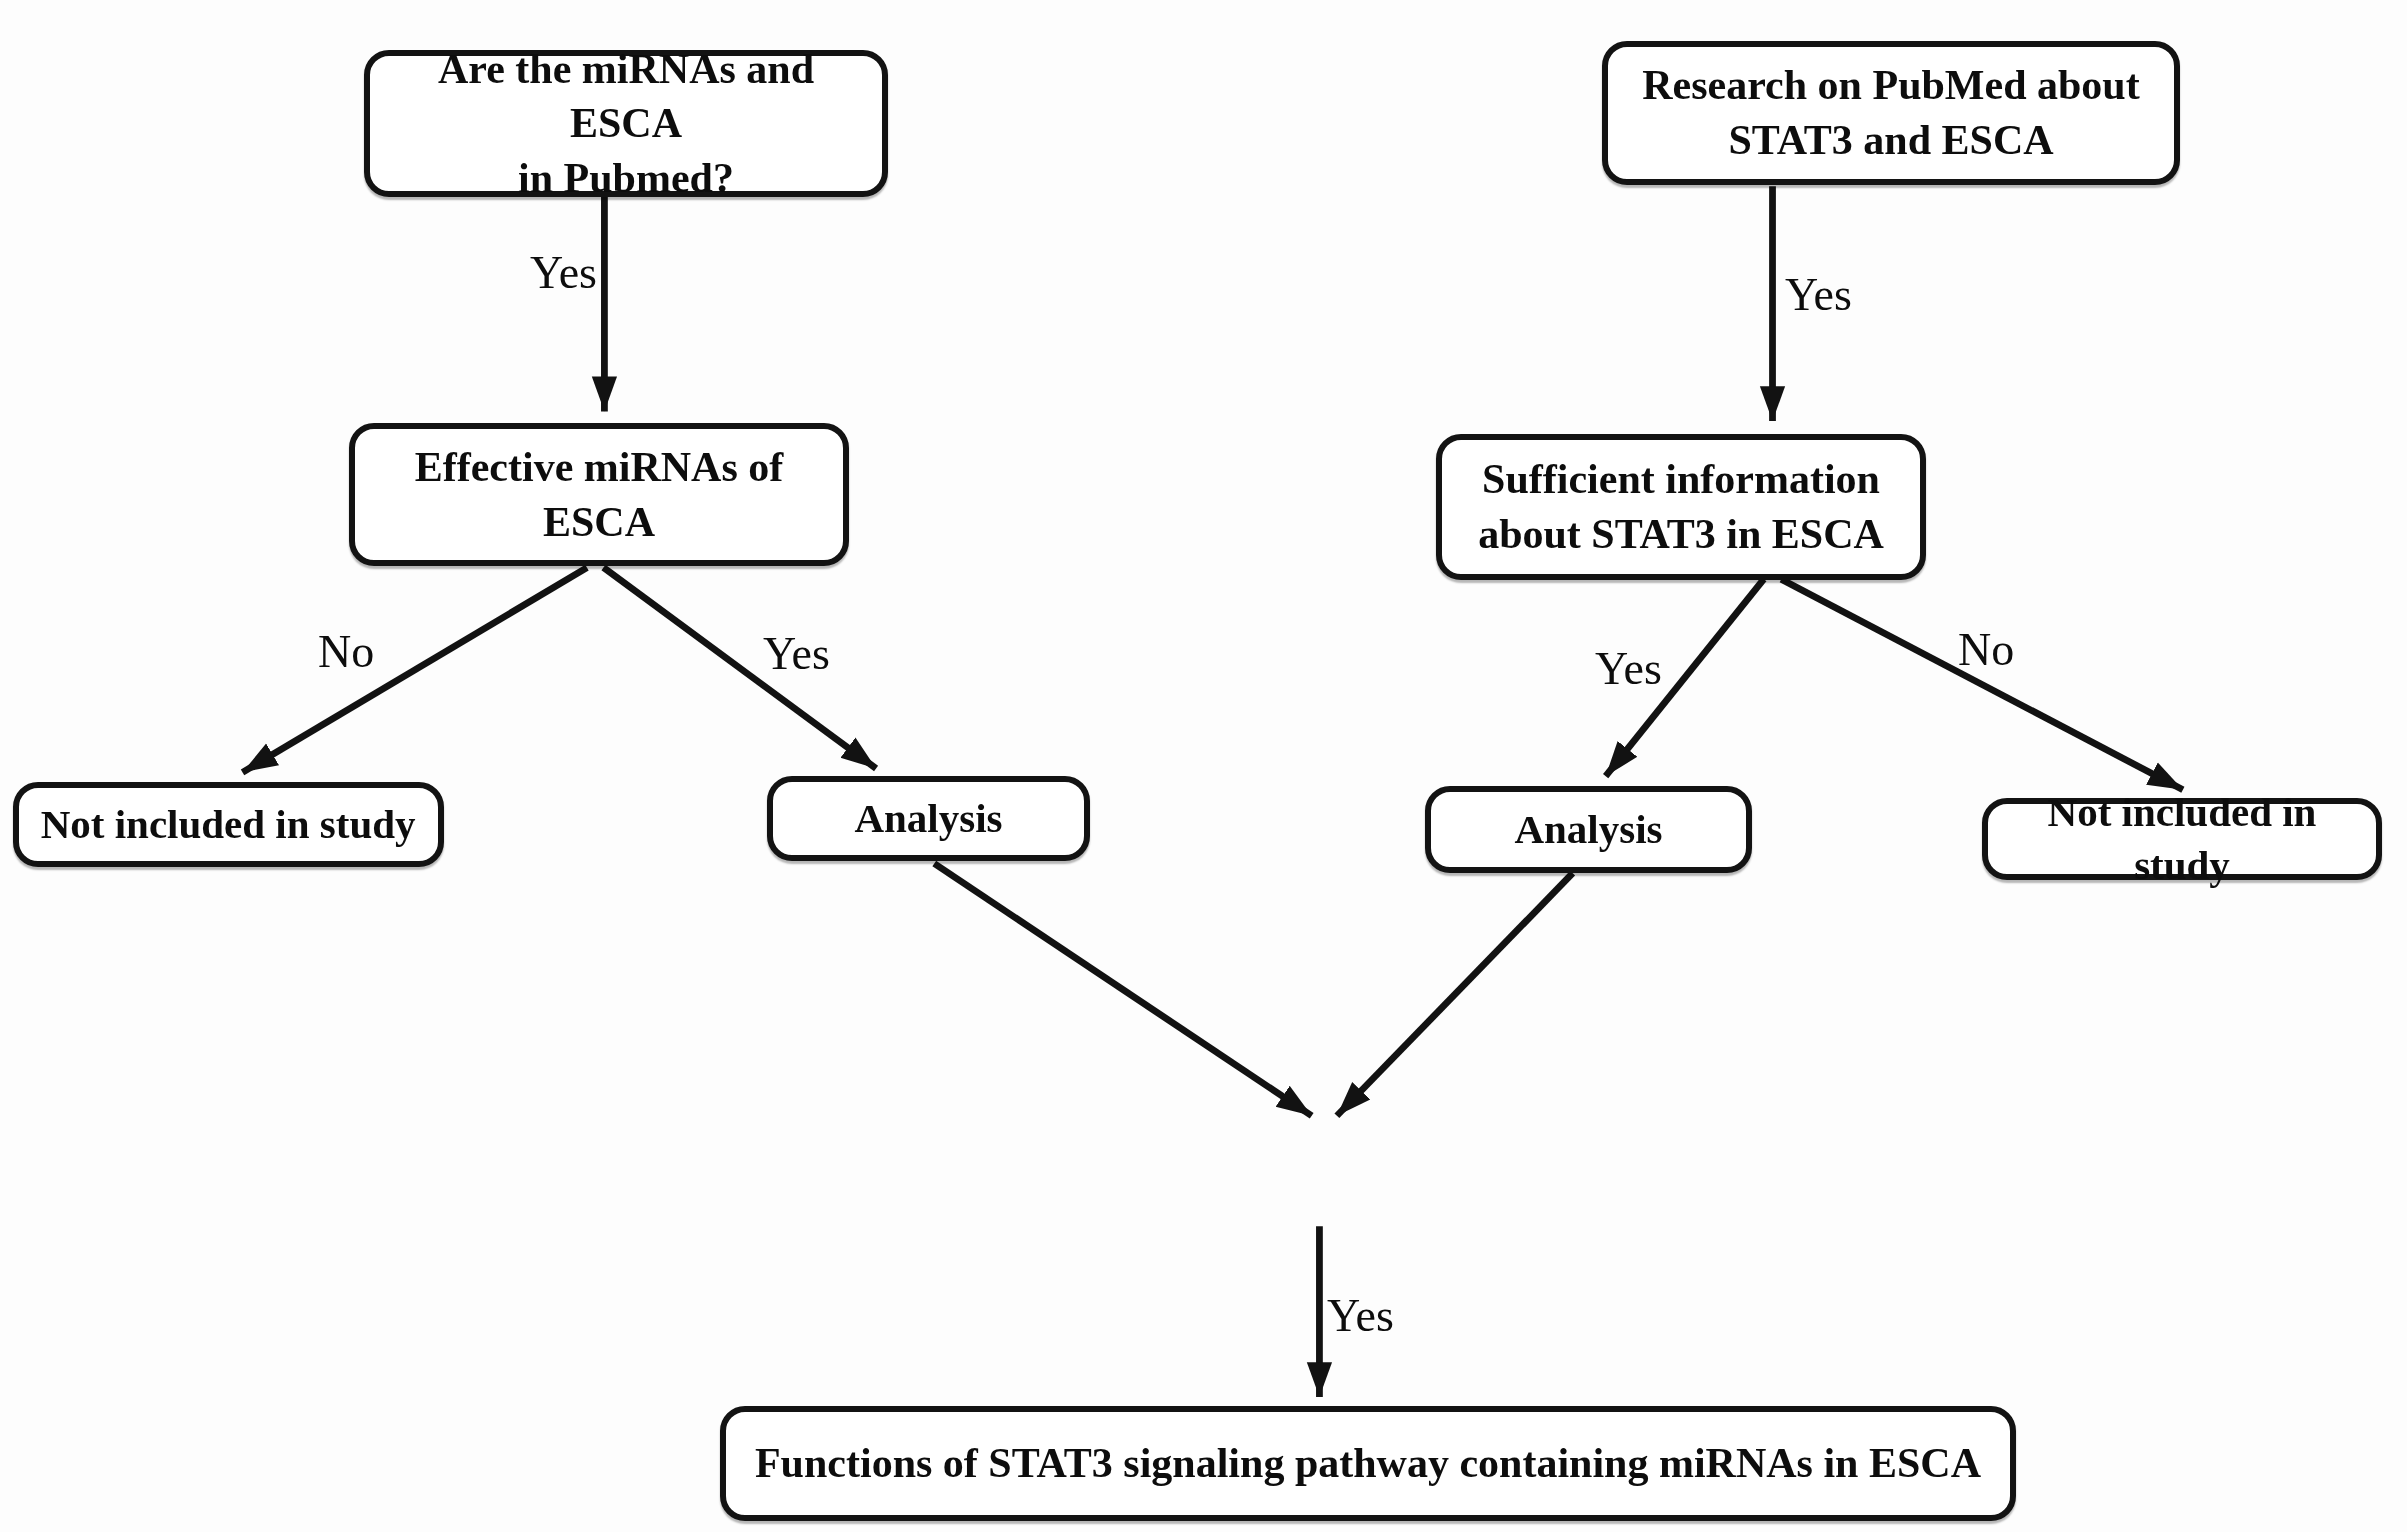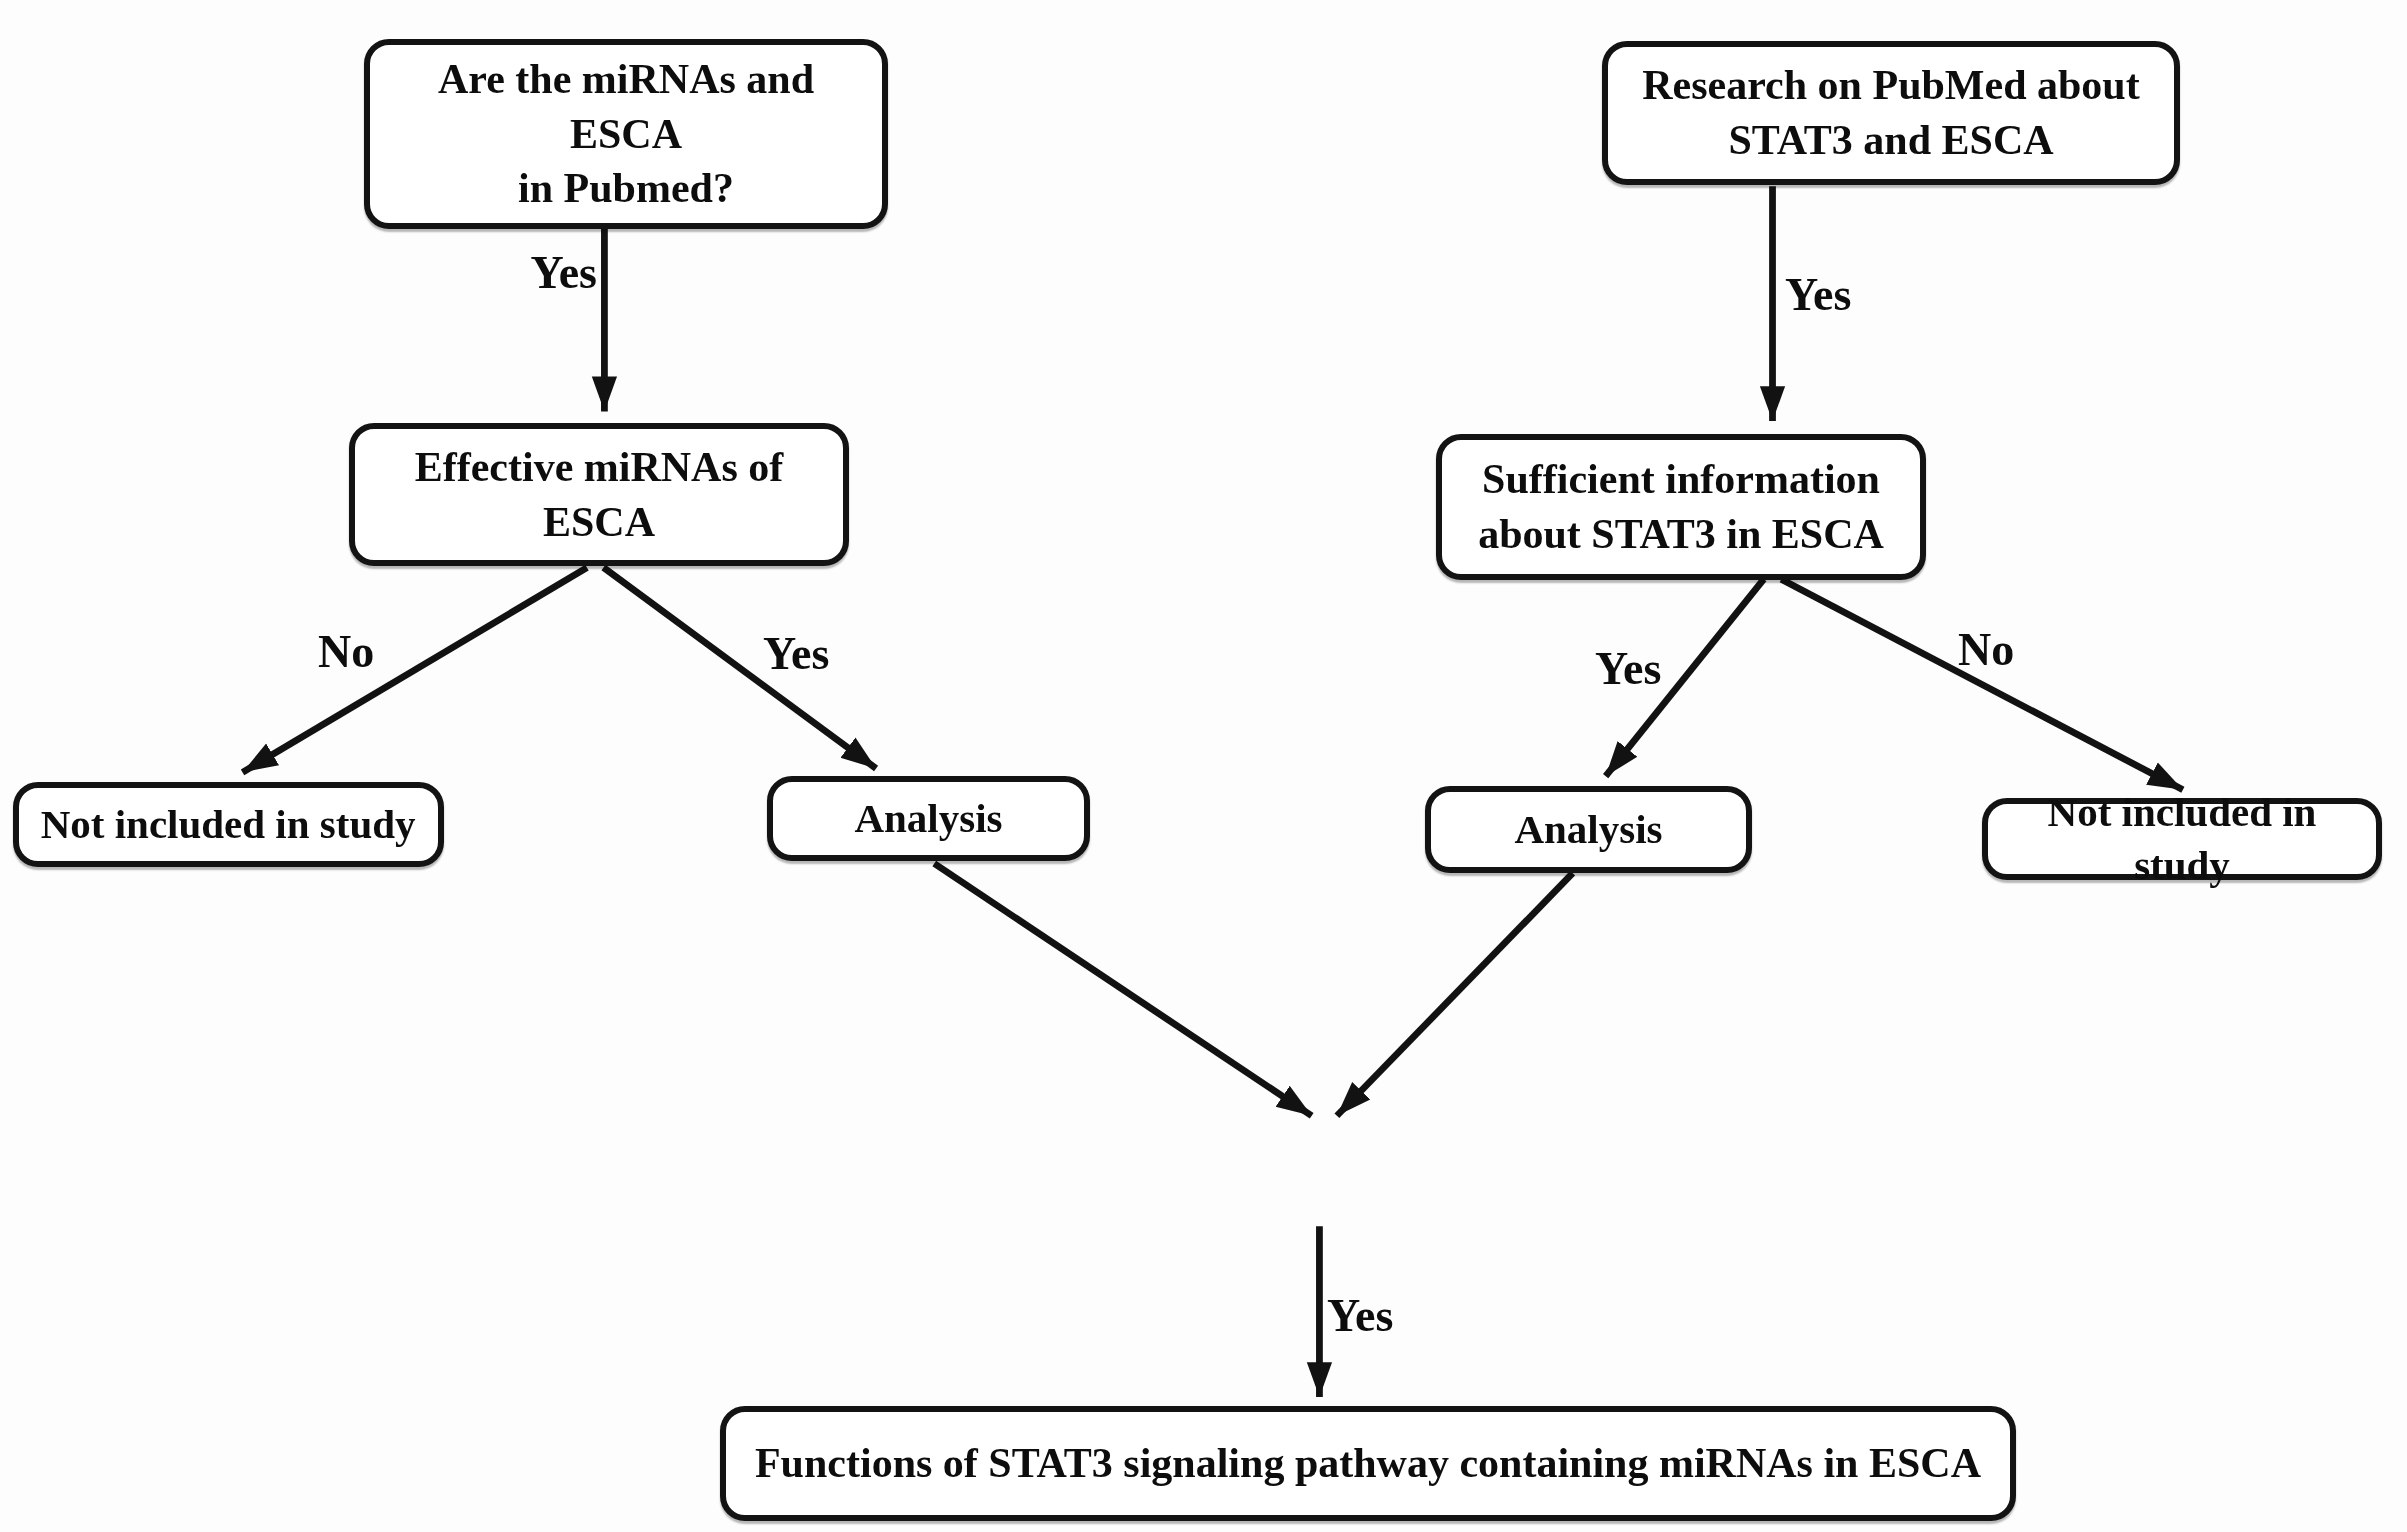--- a/index.html
+++ b/index.html
@@ -43,21 +43,21 @@
   .node .lbl {
     font-weight: bold;
     font-size: 42px;
     line-height: 1.3;
     white-space: pre-line;
     padding: 0 15.5px;
   }
   .node.small .lbl { font-size: 41px; }
   .edge-label {
     position: absolute;
-    font-weight: bold;
+    font-weight: normal;
     font-size: 46px;
     color: #0d0d0d;
     white-space: nowrap;
   }
   .edge-label.right-align { transform: translateX(-100%); }
 </style>
 </head>
 <body>
 
 <div class="canvas">
@@ -72,21 +72,21 @@
     <line x1="1827" y1="192" x2="1827" y2="434" marker-end="url(#ah)"></line>
     <line x1="605" y1="585" x2="250" y2="796" marker-end="url(#ah)"></line>
     <line x1="622" y1="585" x2="903" y2="792" marker-end="url(#ah)"></line>
     <line x1="1818" y1="597" x2="1655" y2="800" marker-end="url(#ah)"></line>
     <line x1="1836" y1="597" x2="2250" y2="814" marker-end="url(#ah)"></line>
     <line x1="963" y1="890" x2="1352" y2="1150" marker-end="url(#ah)"></line>
     <line x1="1621" y1="900" x2="1378" y2="1150" marker-end="url(#ah)"></line>
     <line x1="1360" y1="1264" x2="1360" y2="1440" marker-end="url(#ah)"></line>
   </svg>
 
-  <div class="node" style="left:364px; top:39px; width:524px; height:190px;">
+  <div class="node" style="left:364px; top:50px; width:524px; height:147px;">
     <span class="lbl">Are the miRNAs and ESCA
 in Pubmed?</span>
   </div>
 
   <div class="node" style="left:1602px; top:41px; width:578px; height:144px;">
     <span class="lbl">Research on PubMed about
 STAT3 and ESCA</span>
   </div>
 
   <div class="node" style="left:349px; top:423px; width:500px; height:143px;">

